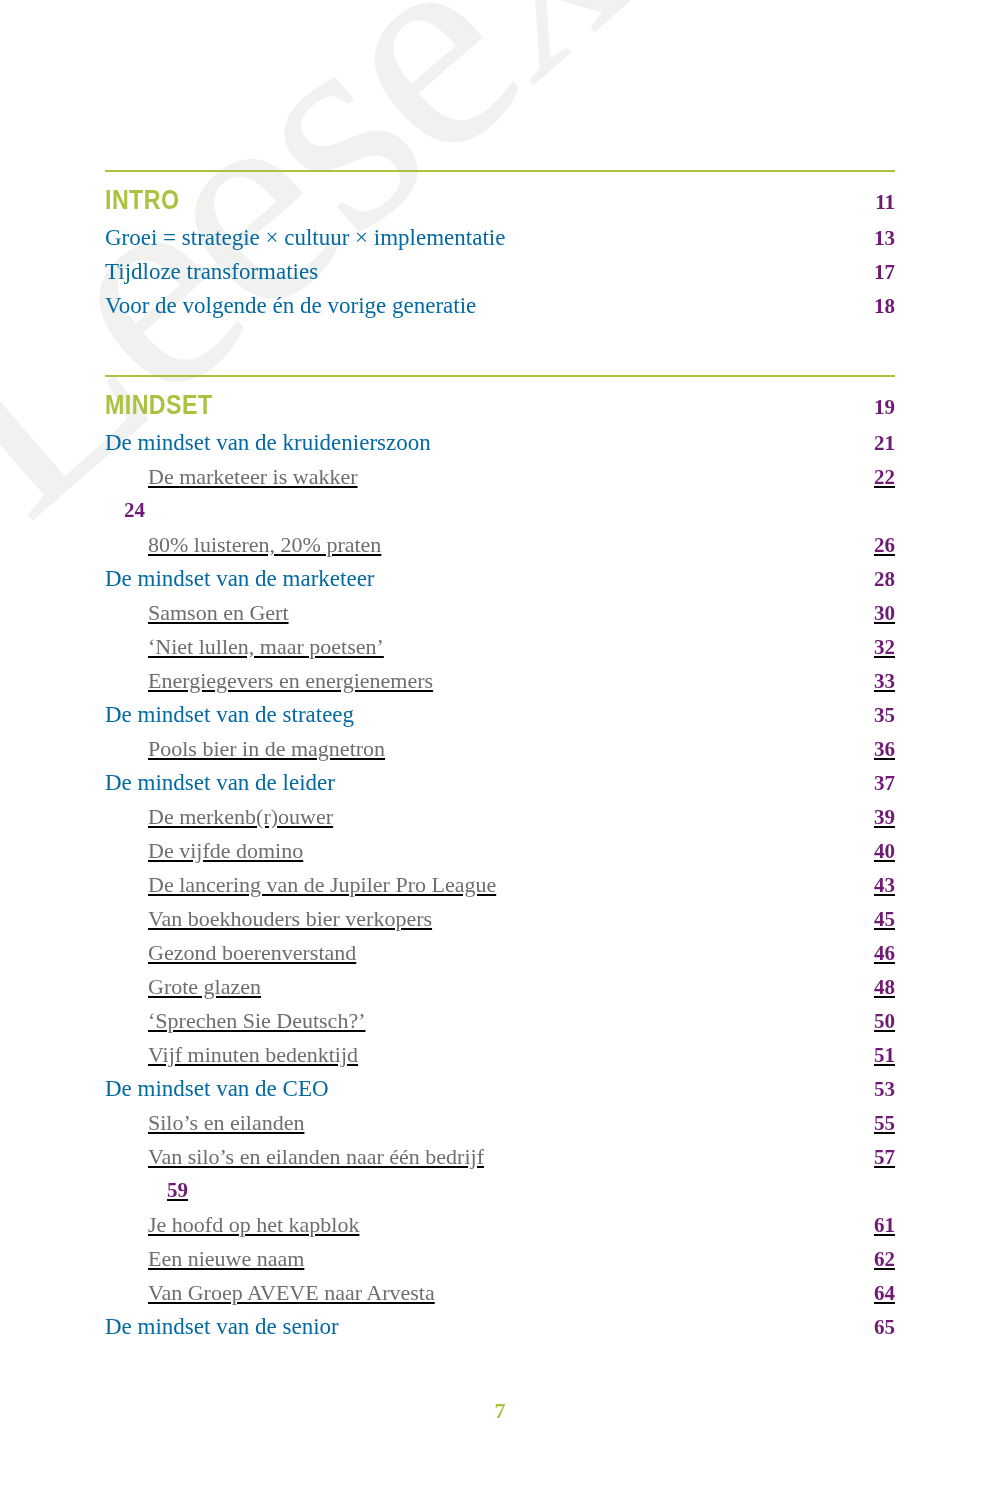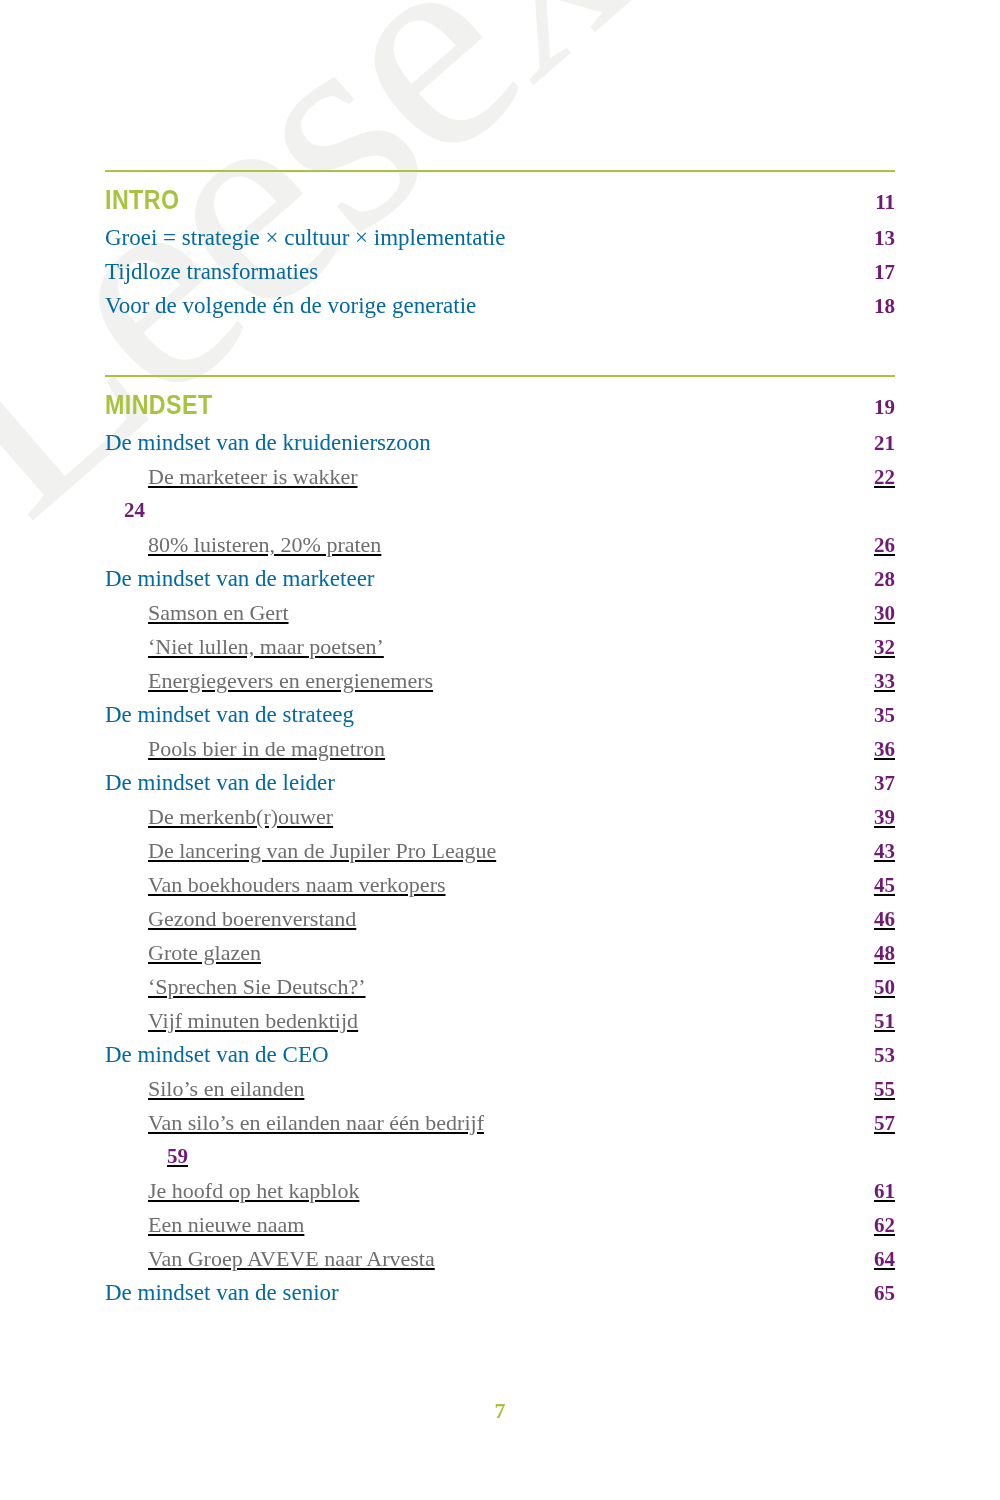--- a/index.html
+++ b/index.html
@@ -196,25 +196,29 @@
       </div>
       <div class="row lvl1">
         <span class="label">De mindset van de leider</span>
         <span class="pageno">37</span>
       </div>
       <div class="row lvl2">
         <span class="label">De merkenb(r)ouwer</span>
         <span class="pageno">39</span>
       </div>
       <div class="row lvl2">
+        <span class="label">De vijfde domino</span>
+        <span class="pageno">40</span>
+      </div>
+      <div class="row lvl2">
         <span class="label">De lancering van de Jupiler Pro League</span>
         <span class="pageno">43</span>
       </div>
       <div class="row lvl2">
-        <span class="label">Van boekhouders naam verkopers</span>
+        <span class="label">Van boekhouders bier verkopers</span>
         <span class="pageno">45</span>
       </div>
       <div class="row lvl2">
         <span class="label">Gezond boerenverstand</span>
         <span class="pageno">46</span>
       </div>
       <div class="row lvl2">
         <span class="label">Grote glazen</span>
         <span class="pageno">48</span>
       </div>

